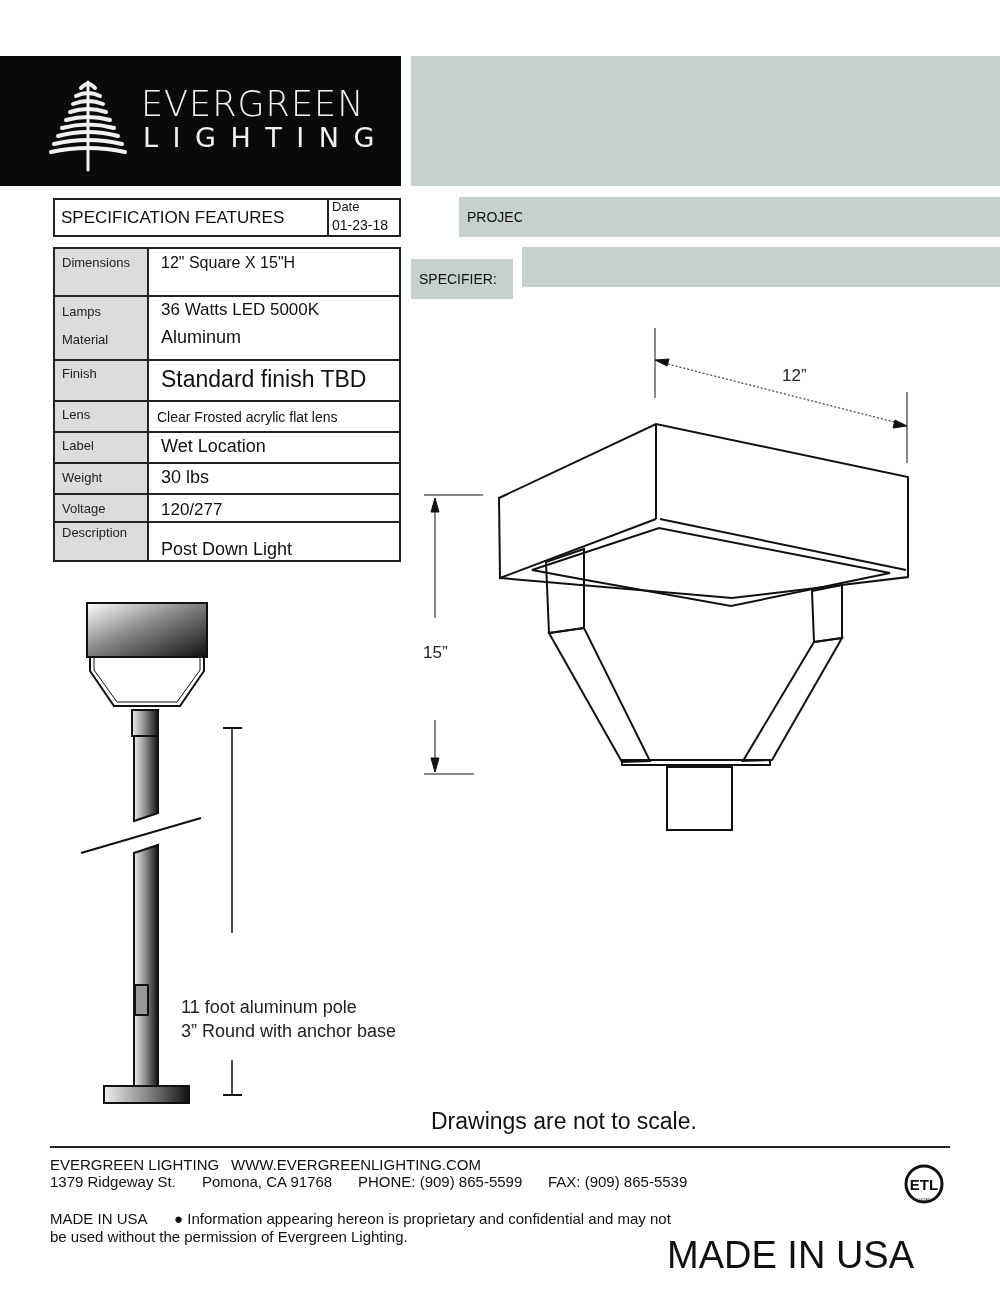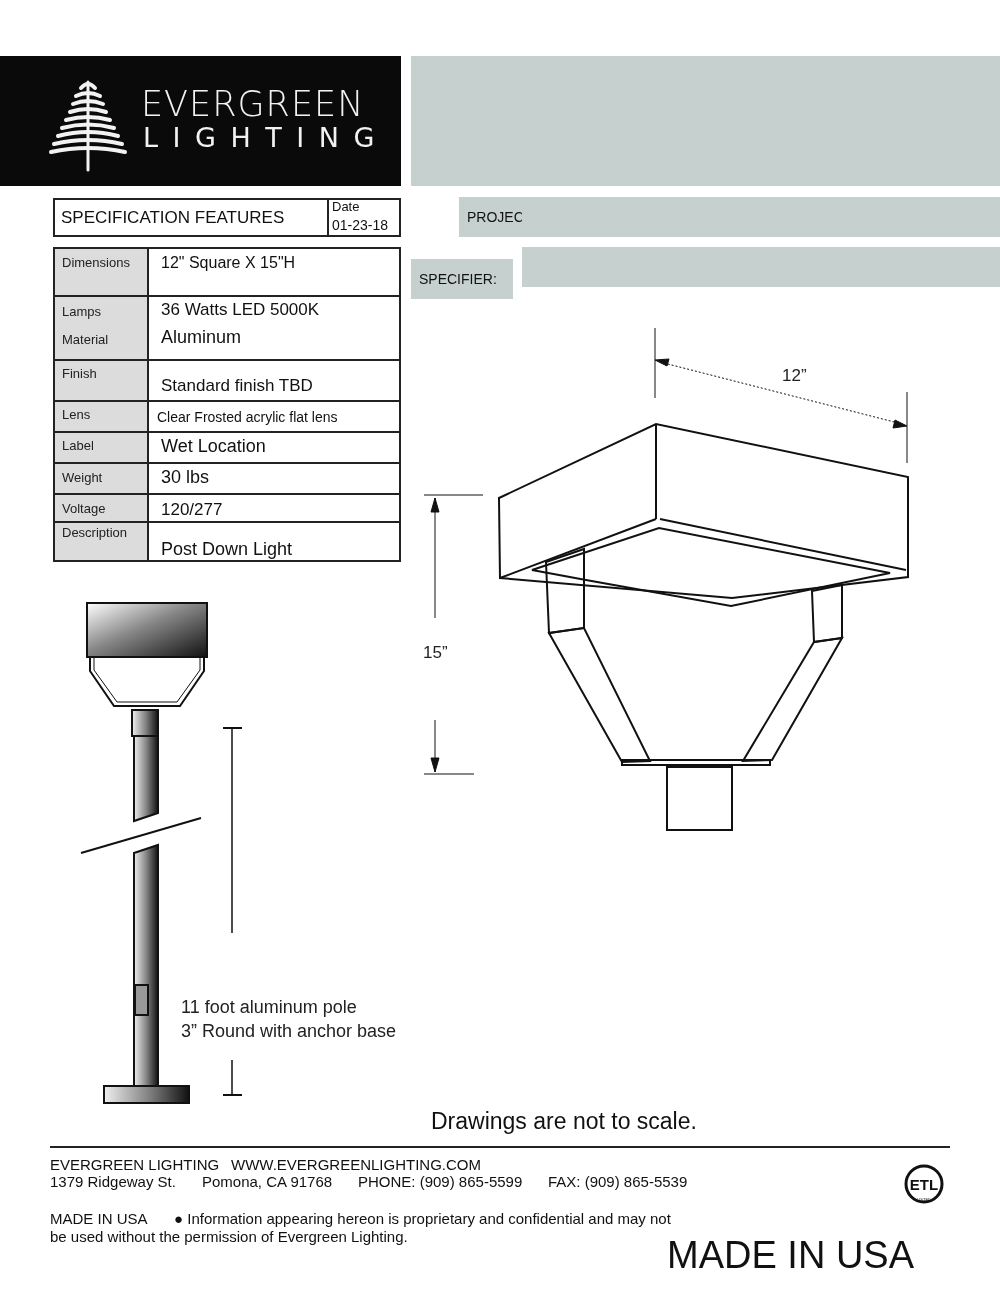--- a/index.html
+++ b/index.html
@@ -77,21 +77,21 @@
       <div style="padding-top:7px">Lamps</div>
       <div style="padding-top:13px">Material</div>
     </td>
     <td class="v">
       <div style="padding-top:3px;font-size:17px">36 Watts LED 5000K</div>
       <div style="padding-top:7px">Aluminum</div>
     </td>
   </tr>
   <tr style="height:41px">
     <td class="k" style="padding-top:5px">Finish</td>
-    <td class="v" style="padding-top:15px;font-size:17px">Standard finish TBD</td>
+    <td class="v" style="padding-top:5px;font-size:23px">Standard finish TBD</td>
   </tr>
   <tr style="height:31px">
     <td class="k" style="padding-top:5px">Lens</td>
     <td class="v" style="padding-top:7px;font-size:14px;padding-left:8px">Clear Frosted acrylic flat lens</td>
   </tr>
   <tr style="height:31px">
     <td class="k" style="padding-top:5px">Label</td>
     <td class="v" style="padding-top:3px">Wet Location</td>
   </tr>
   <tr style="height:31px">

